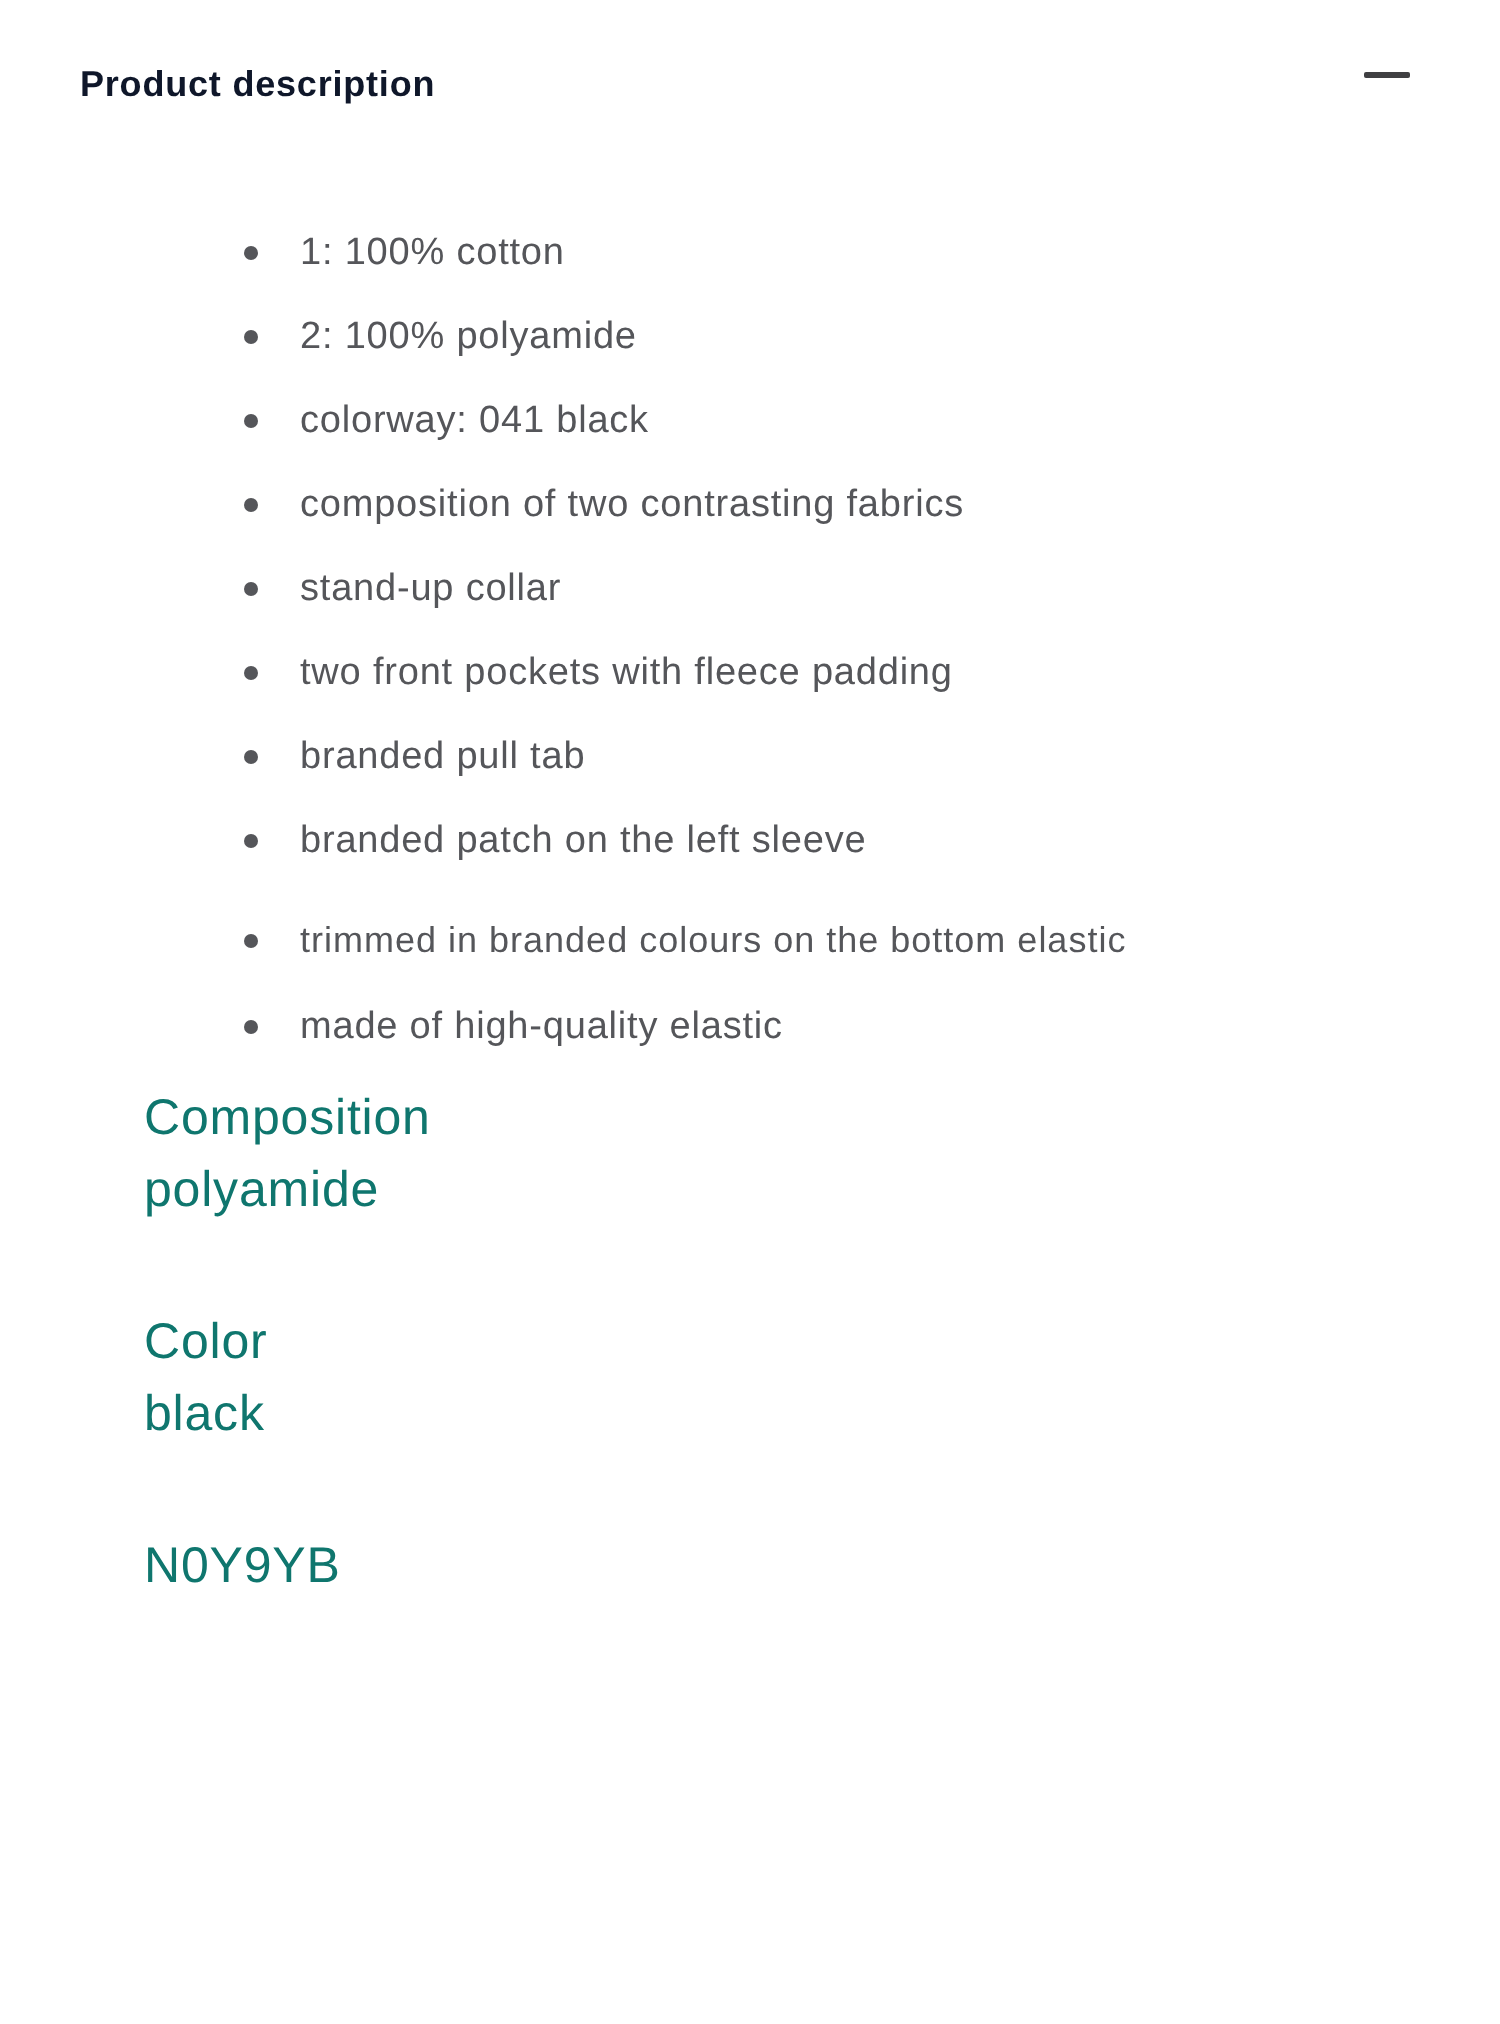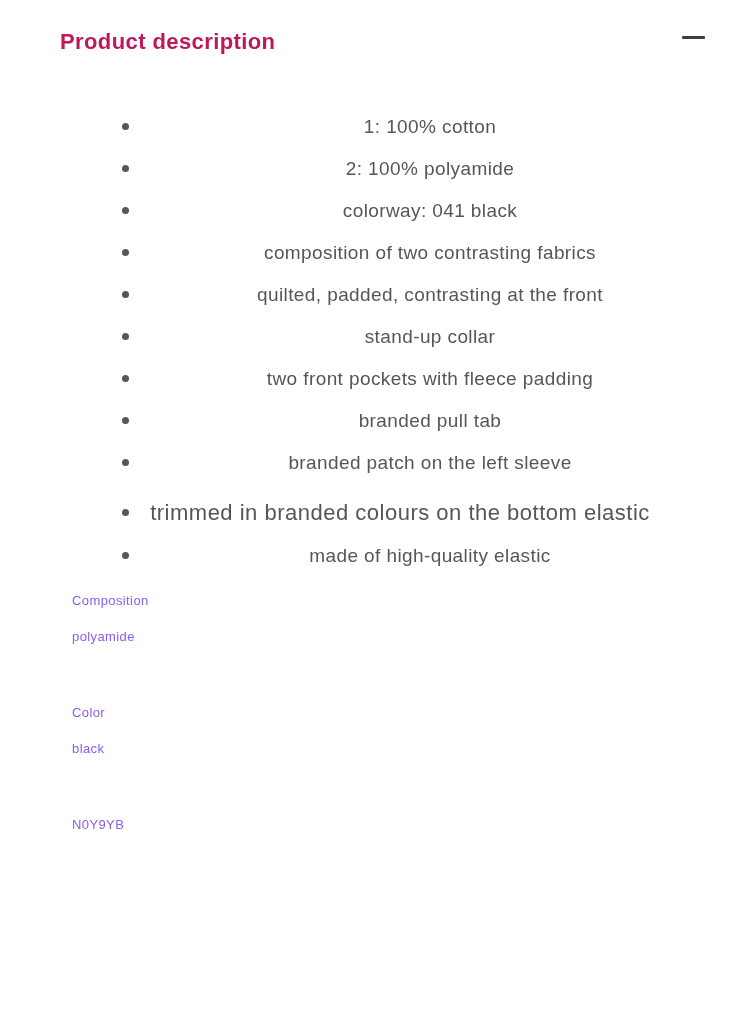--- a/index.html
+++ b/index.html
@@ -12,26 +12,25 @@
   }
   .panel { width: 750px; height: 1012px; background: #ffffff; }
 
   .header {
     display: flex;
     justify-content: space-between;
     align-items: flex-start;
     padding: 28px 44px 0 40px;
   }
   .title {
-    font-size: 22px;
+    font-size: 18px;
     line-height: 28px;
     font-weight: 600;
     letter-spacing: 0.4px;
-    color: #be185d;
-    margin-left: 20px;
+    color: #0f172a;
   }
   .min-btn {
     margin-top: 2px;
     width: 24px;
     height: 14px;
     display: flex;
     align-items: center;
     cursor: pointer;
     background: transparent;
     border: none;
@@ -49,74 +48,72 @@
     margin: 56px 0 0 0;
     padding: 0 40px 0 150px;
   }
   ul.bullets li {
     position: relative;
     font-size: 19px;
     line-height: 30px;
     letter-spacing: 0.4px;
     color: #55565a;
     margin-bottom: 12px;
-    text-align: center;
   }
   ul.bullets li::before {
     content: "";
     position: absolute;
     left: -28px;
     top: 11px;
     width: 7px;
     height: 7px;
     border-radius: 50%;
     background: #55565a;
   }
   ul.bullets li.big {
-    font-size: 22px;
+    font-size: 18px;
     line-height: 45px;
     letter-spacing: 0.5px;
     margin-bottom: 6px;
     max-width: 500px;
   }
   ul.bullets li.big::before {
     top: 19px;
   }
 
   .sections {
     margin-top: 10px;
     padding-left: 72px;
   }
   .section { margin-bottom: 40px; }
   .section .label,
   .section .value {
-    font-size: 13px;
+    font-size: 25px;
     line-height: 36px;
     letter-spacing: 0.4px;
-    color: #8b5cf6;
+    color: #0f766e;
   }
 </style>
 </head>
 <body>
 
 <div class="panel">
 
   <div class="header">
     <h1 class="title">Product description</h1>
     <button class="min-btn">
       <span class="min-line"></span>
     </button>
   </div>
 
   <ul class="bullets" id="bullet-list">
       <li>1: 100% cotton</li>
       <li>2: 100% polyamide</li>
       <li>colorway: 041 black</li>
       <li>composition of two contrasting fabrics</li>
-      <li>quilted, padded, contrasting at the front</li>
       <li>stand-up collar</li>
       <li>two front pockets with fleece padding</li>
       <li>branded pull tab</li>
       <li>branded patch on the left sleeve</li>
       <li class="big">trimmed in branded colours on the bottom elastic</li>
       <li>made of high-quality elastic</li>
     </ul>
 
   <div class="sections" id="sections">
       <div class="section">

